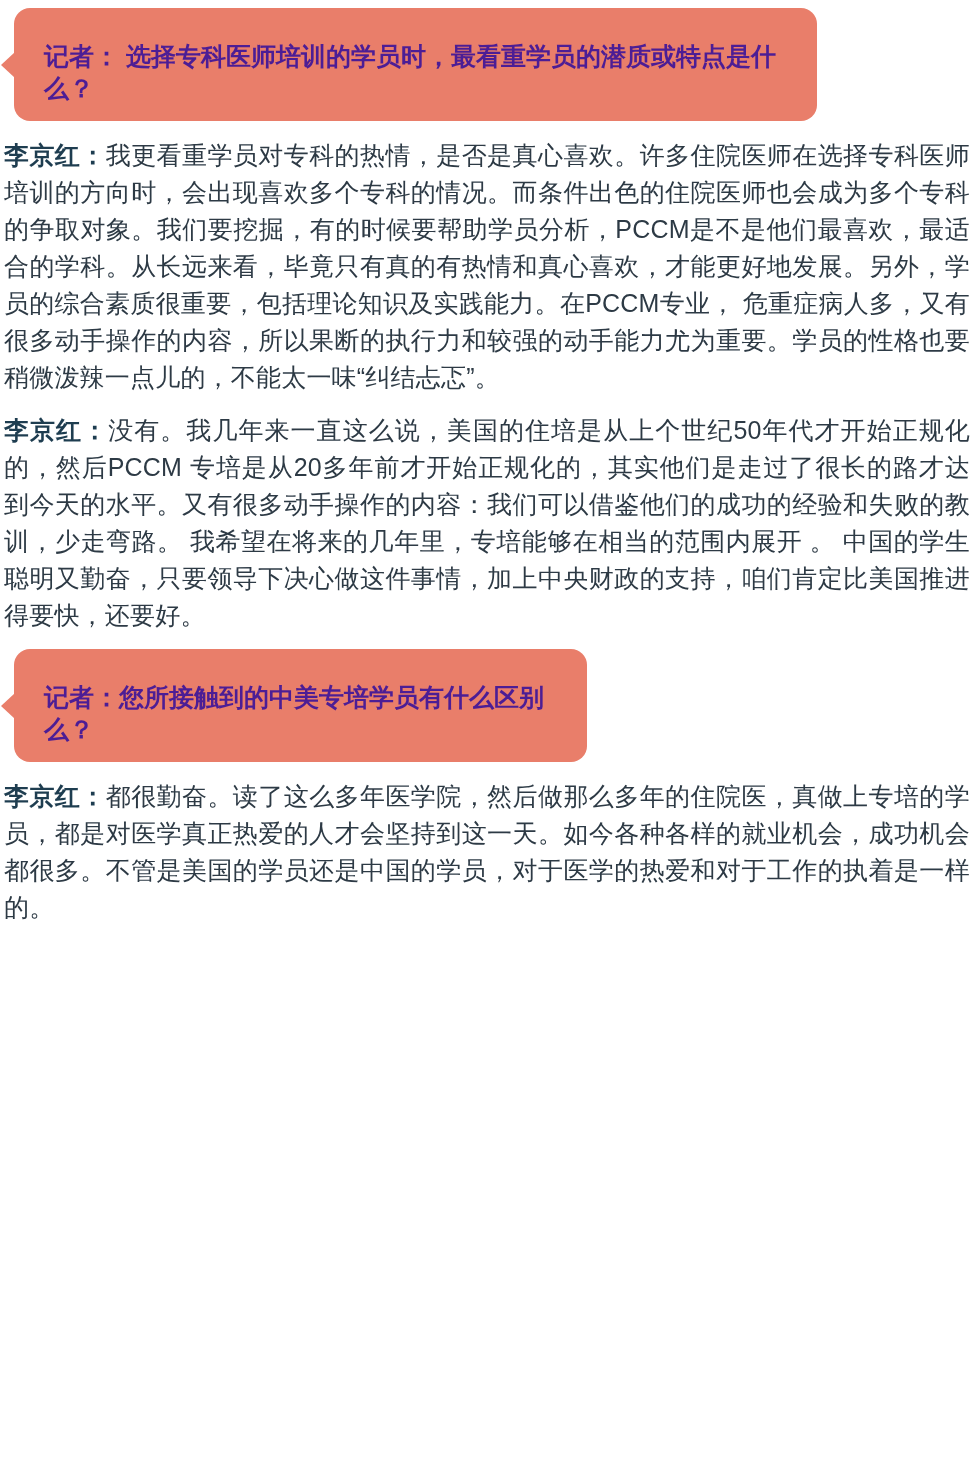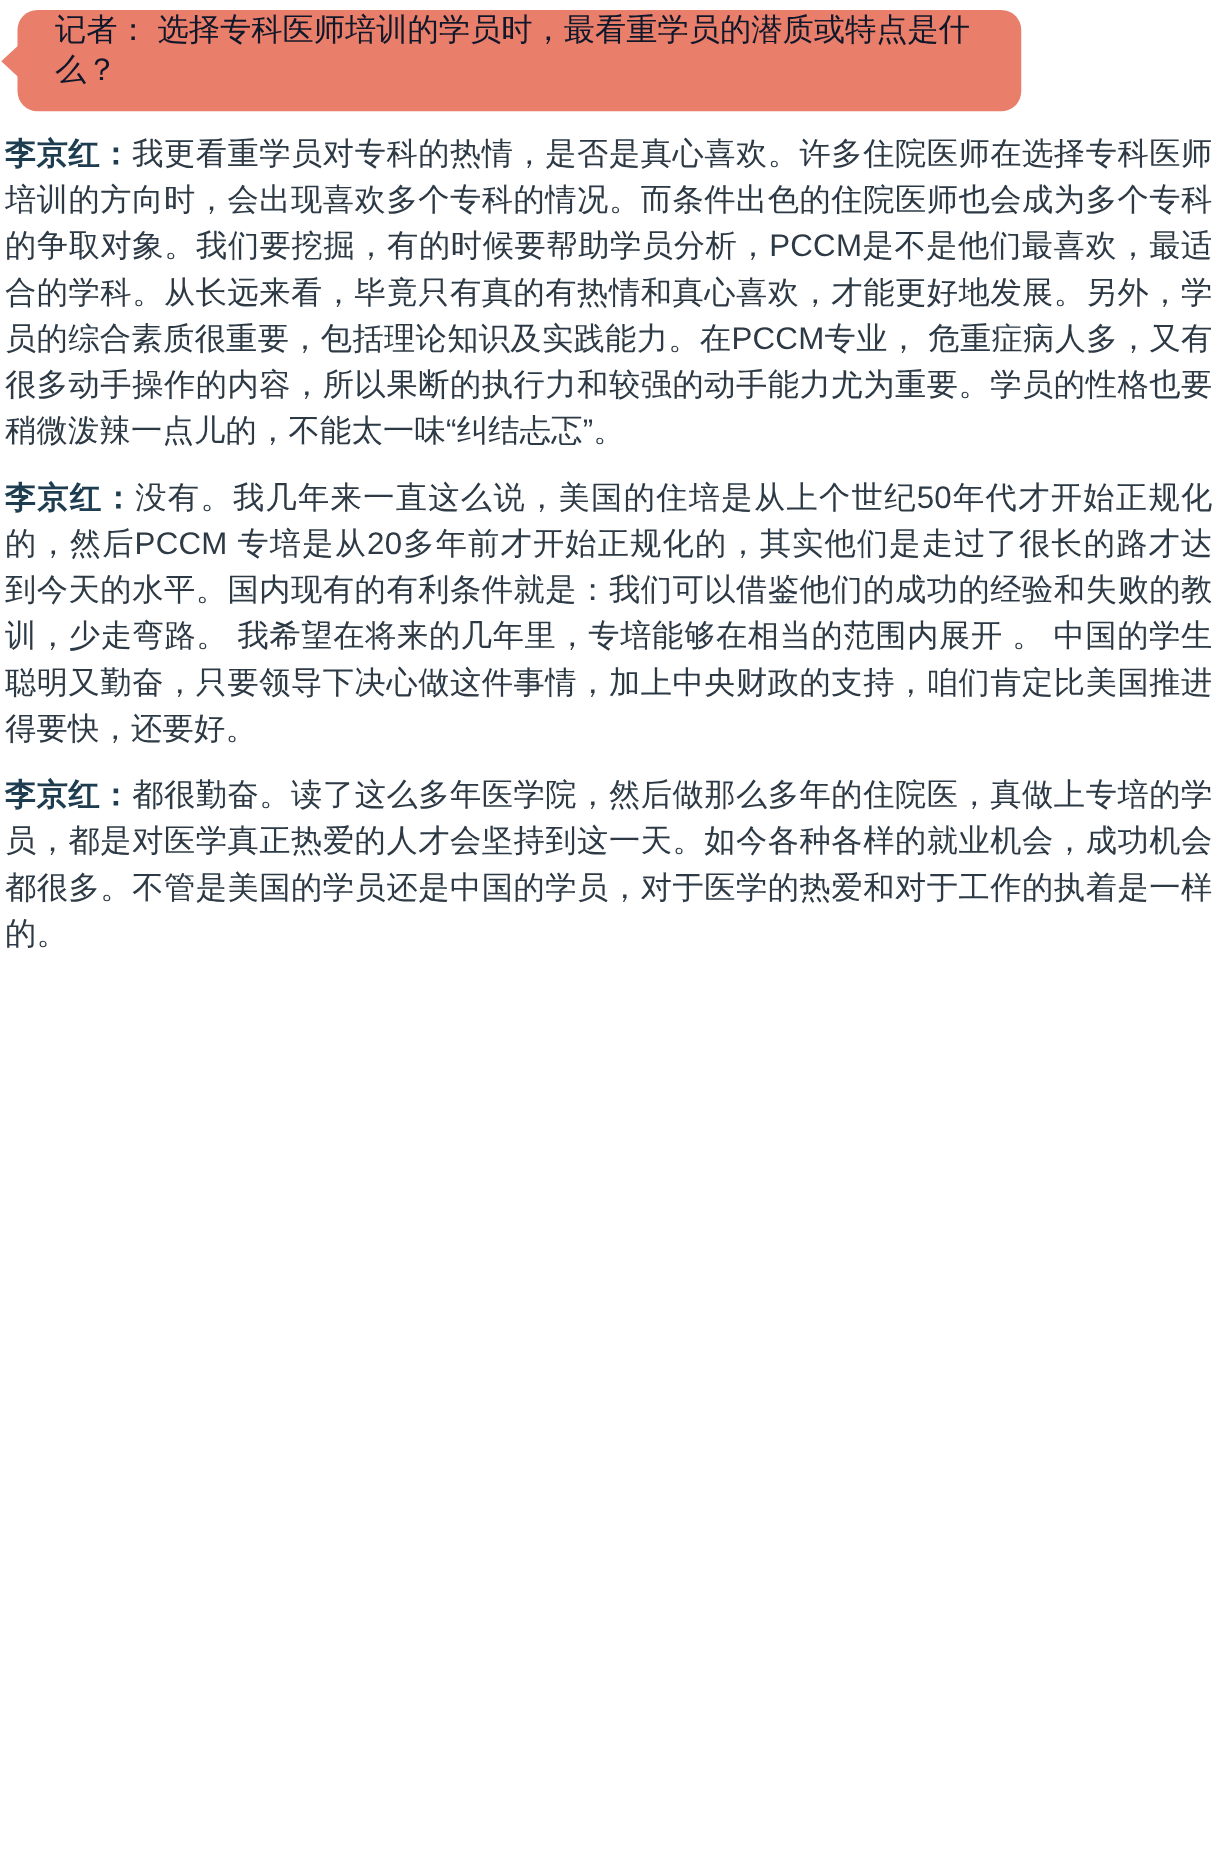--- a/index.html
+++ b/index.html
@@ -14,25 +14,25 @@
   .page {
     box-sizing: border-box;
     width: 978px;
     padding: 8px 8px 6px 4px;
   }
   .bubble {
     position: relative;
     box-sizing: border-box;
     margin: 0 0 14px 10px;
     background: #E97E6A;
-    color: #0f172a;
-    font-weight: normal;
+    color: #4c1d95;
+    font-weight: bold;
     font-size: 25px;
     line-height: 32px;
-    padding: 0 26px 17px 30px;
+    padding: 32px 26px 17px 30px;
     border-radius: 16px;
   }
   .notch {
     position: absolute;
     left: -13px;
     top: 50%;
     margin-top: -13px;
     width: 0;
     height: 0;
     border-style: solid;
@@ -61,20 +61,24 @@
     <span class="notch"></span>
     <span>记者：</span><span> 选择专科医师培训的学员时，最看重学员的潜质或特点是什么？</span>
   </div>
   <p class="answer">
     <span class="speaker">李京红：</span><span>我更看重学员对专科的热情，是否是真心喜欢。许多住院医师在选择专科医师培训的方向时，会出现喜欢多个专科的情况。而条件出色的住院医师也会成为多个专科的争取对象。我们要挖掘，有的时候要帮助学员分析，PCCM是不是他们最喜欢，最适合的学科。从长远来看，毕竟只有真的有热情和真心喜欢，才能更好地发展。另外，学员的综合素质很重要，包括理论知识及实践能力。在PCCM专业， 危重症病人多，又有很多动手操作的内容，所以果断的执行力和较强的动手能力尤为重要。学员的性格也要稍微泼辣一点儿的，不能太一味“纠结忐忑”。</span>
   </p>
 
 
 
   <p class="answer">
-    <span class="speaker">李京红：</span><span>没有。我几年来一直这么说，美国的住培是从上个世纪50年代才开始正规化的，然后PCCM 专培是从20多年前才开始正规化的，其实他们是走过了很长的路才达到今天的水平。国内现有的有利条件就是：我们可以借鉴他们的成功的经验和失败的教训，少走弯路。 我希望在将来的几年里，专培能够在相当的范围内展开 。 中国的学生聪明又勤奋，只要领导下决心做这件事情，加上中央财政的支持，咱们肯定比美国推进得要快，还要好。</span>
+    <span class="speaker">李京红：</span><span>没有。我几年来一直这么说，美国的住培是从上个世纪50年代才开始正规化的，然后PCCM 专培是从20多年前才开始正规化的，其实他们是走过了很长的路才达到今天的水平。又有很多动手操作的内容：我们可以借鉴他们的成功的经验和失败的教训，少走弯路。 我希望在将来的几年里，专培能够在相当的范围内展开 。 中国的学生聪明又勤奋，只要领导下决心做这件事情，加上中央财政的支持，咱们肯定比美国推进得要快，还要好。</span>
   </p>
 
+  <div class="bubble" style="width:573px">
+    <span class="notch"></span>
+    <span>记者：</span><span>您所接触到的中美专培学员有什么区别么？</span>
+  </div>
   <p class="answer">
     <span class="speaker">李京红：</span><span>都很勤奋。读了这么多年医学院，然后做那么多年的住院医，真做上专培的学员，都是对医学真正热爱的人才会坚持到这一天。如今各种各样的就业机会，成功机会都很多。不管是美国的学员还是中国的学员，对于医学的热爱和对于工作的执着是一样的。</span>
   </p>
 
 </div>
 
 </body></html>

